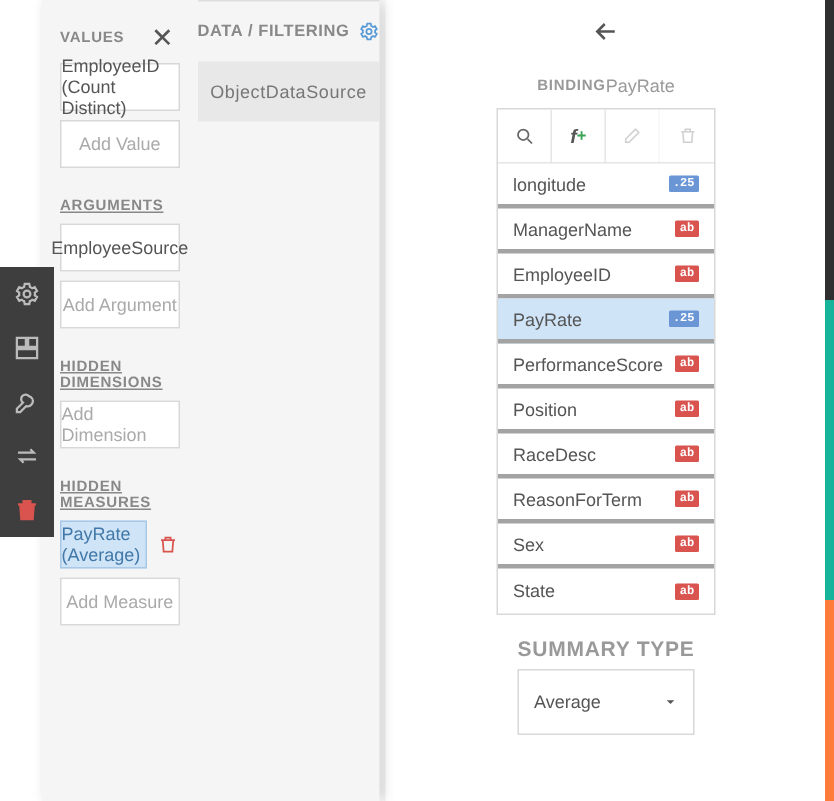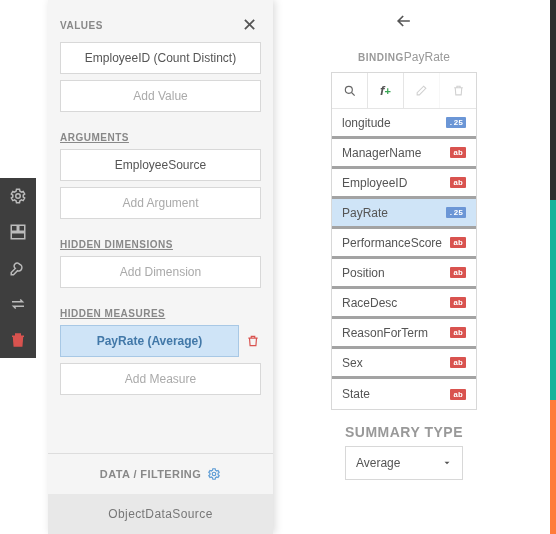--- a/index.html
+++ b/index.html
@@ -1,28 +1,28 @@
 <!DOCTYPE html>
 <html><head>
 <meta charset="utf-8">
 <style>
 * { box-sizing: border-box; margin: 0; padding: 0; font-family: "Segoe UI", Arial, sans-serif; }
 body { background: #fff; width: 556px; height: 534px; overflow: hidden; position: relative; }
 .toolbar { position: absolute; left: 0; top: 178px; width: 36px; background: #3e3e3e; display: flex; flex-direction: column; z-index: 10; }
 .toolbar-item { width: 36px; height: 36px; display: flex; align-items: center; justify-content: center; cursor: pointer; }
 .toolbar-item svg { width: 18px; height: 18px; }
 .toolbar-item.red svg { stroke: #d9534f; fill: #d9534f; }
-.panel-left { position: absolute; left: 48px; top: 0; width: 225px; height: 534px; background: #f5f5f5; display: flex; flex-direction: column; box-shadow: 2px 0 8px rgba(0,0,0,0.15); z-index: 5; }
+.panel-left { position: absolute; left: 28px; top: 0; width: 225px; height: 534px; background: #f5f5f5; display: flex; flex-direction: row; box-shadow: 2px 0 8px rgba(0,0,0,0.15); z-index: 5; }
 .panel-left-scroll { flex: 1; overflow: hidden; padding: 0 12px; }
 .panel-header { display: flex; justify-content: space-between; align-items: center; padding: 14px 0 6px; }
 .section-label { font-size: 10px; font-weight: 600; color: #888; letter-spacing: 0.5px; }
 .close-btn { cursor: pointer; font-size: 18px; color: #555; font-weight: 300; line-height: 1; padding: 2px 4px; }
 .pill { border: 1px solid #d8d8d8; background: #fff; height: 32px; display: flex; align-items: center; justify-content: center; font-size: 12px; color: #555; margin-bottom: 6px; cursor: pointer; position: relative; }
 .pill.ghost { color: #aaa; }
-.pill.selected { background: #cfe4f7; border-color: #a8c8e5; color: #4278a8; font-weight: bold; }
+.pill.selected { background: #cfe4f7; border-color: #a8c8e5; color: #4278a8; }
 .pill-row { display: flex; align-items: center; gap: 6px; margin-bottom: 6px; }
 .pill-row .pill { flex: 1; margin-bottom: 0; }
 .mini-del { cursor: pointer; width: 16px; height: 16px; display: flex; align-items: center; justify-content: center; }
 .section-gap { padding-top: 14px; text-decoration: underline; }
 .panel-footer { border-top: 1px solid #ddd; }
 .footer-row { height: 40px; display: flex; align-items: center; justify-content: center; font-size: 11px; font-weight: 600; color: #888; gap: 6px; letter-spacing: 0.4px; }
 .footer-row.src { background: #e8e8e8; font-weight: 400; color: #777; font-size: 12px; }
 .panel-right { position: absolute; left: 257px; top: 0; width: 294px; height: 534px; background: #fff; padding: 0 14px; display: flex; flex-direction: column; box-shadow: 4px 4px 14px rgba(0,0,0,0.25); align-items: center; }
 .right-header { height: 46px; display: flex; align-items: center; }
 .back-btn { cursor: pointer; padding: 4px; }
@@ -35,21 +35,21 @@
 .ft-item.disabled { opacity: 0.3; cursor: default; }
 .ft-spacer { flex: 1; }
 .field-row { height: 30px; display: flex; align-items: center; justify-content: space-between; padding: 0 10px; font-size: 12px; color: #555; border-bottom: 3px solid #a3a3a3; cursor: pointer; }
 .field-row:last-child { border-bottom: none; }
 .field-row.selected { background: #cfe4f7; }
 .badge { font-size: 8px; font-weight: 700; color: #fff; padding: 1px 3px; border-radius: 1px; min-width: 16px; text-align: center; font-family: Liberation Mono, monospace; }
 .badge.num { background: #6b96d6; }
 .badge.txt { background: #d9534f; }
 .summary-block { padding: 14px 0 6px; }
 .summary-label { font-size: 14px; font-weight: 600; color: #999; letter-spacing: 0.5px; margin-bottom: 6px; }
-.summary-select { border: 1px solid #d8d8d8; height: 34px; display: flex; align-items: center; justify-content: space-between; padding: 0 10px; font-size: 12px; color: #555; cursor: pointer; }
+.summary-select { border: 1px solid #d8d8d8; height: 44px; display: flex; align-items: center; justify-content: space-between; padding: 0 10px; font-size: 12px; color: #555; cursor: pointer; }
 .right-edge { position: absolute; right: 0; top: 0; width: 6px; height: 534px; z-index: 0; }
 .edge-seg { width: 6px; }
 </style>
 </head>
 <body>
 
 <div class="toolbar">
   <div class="toolbar-item">
     <svg viewBox="0 0 24 24" fill="none" stroke="#bbb" stroke-width="2">
         <circle cx="12" cy="12" r="3"></circle>

